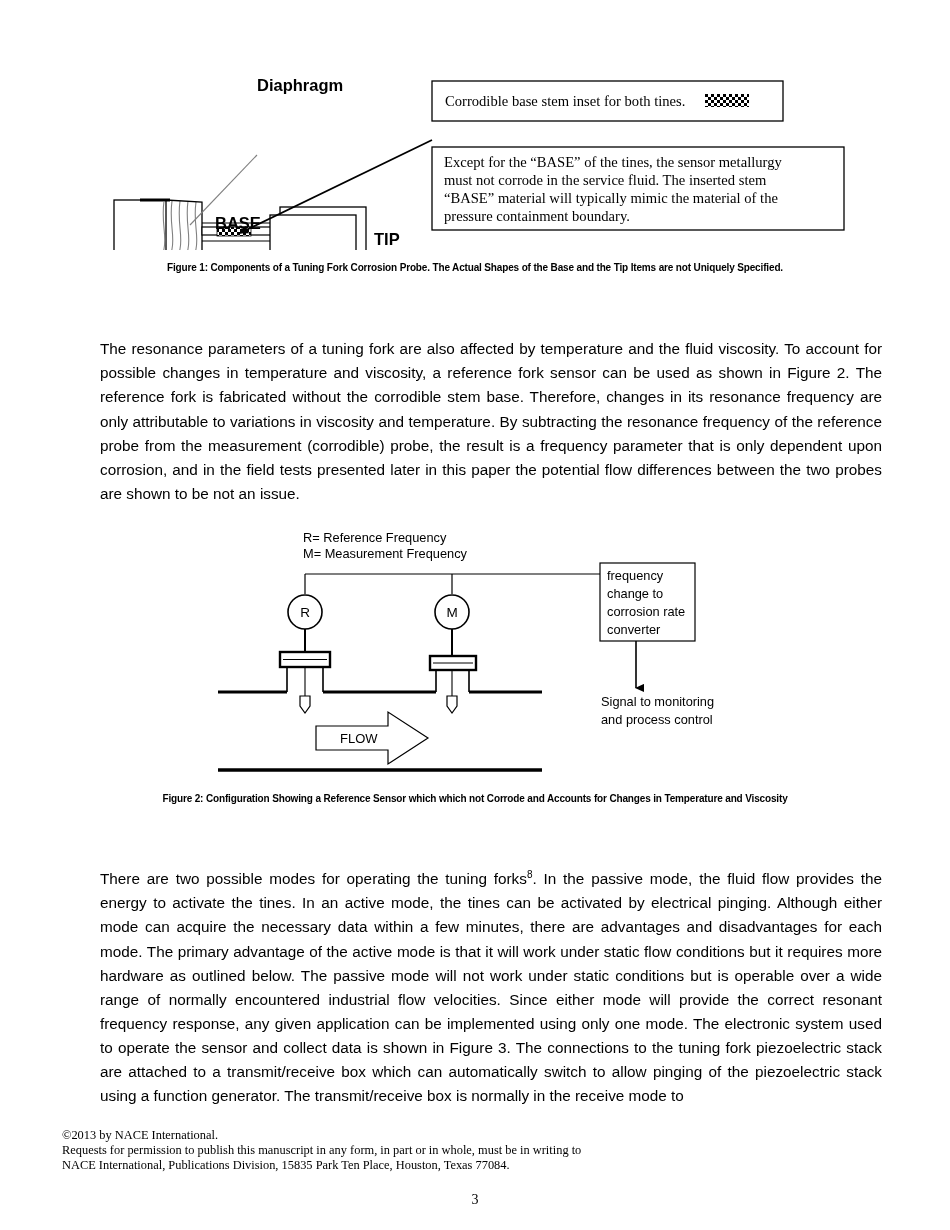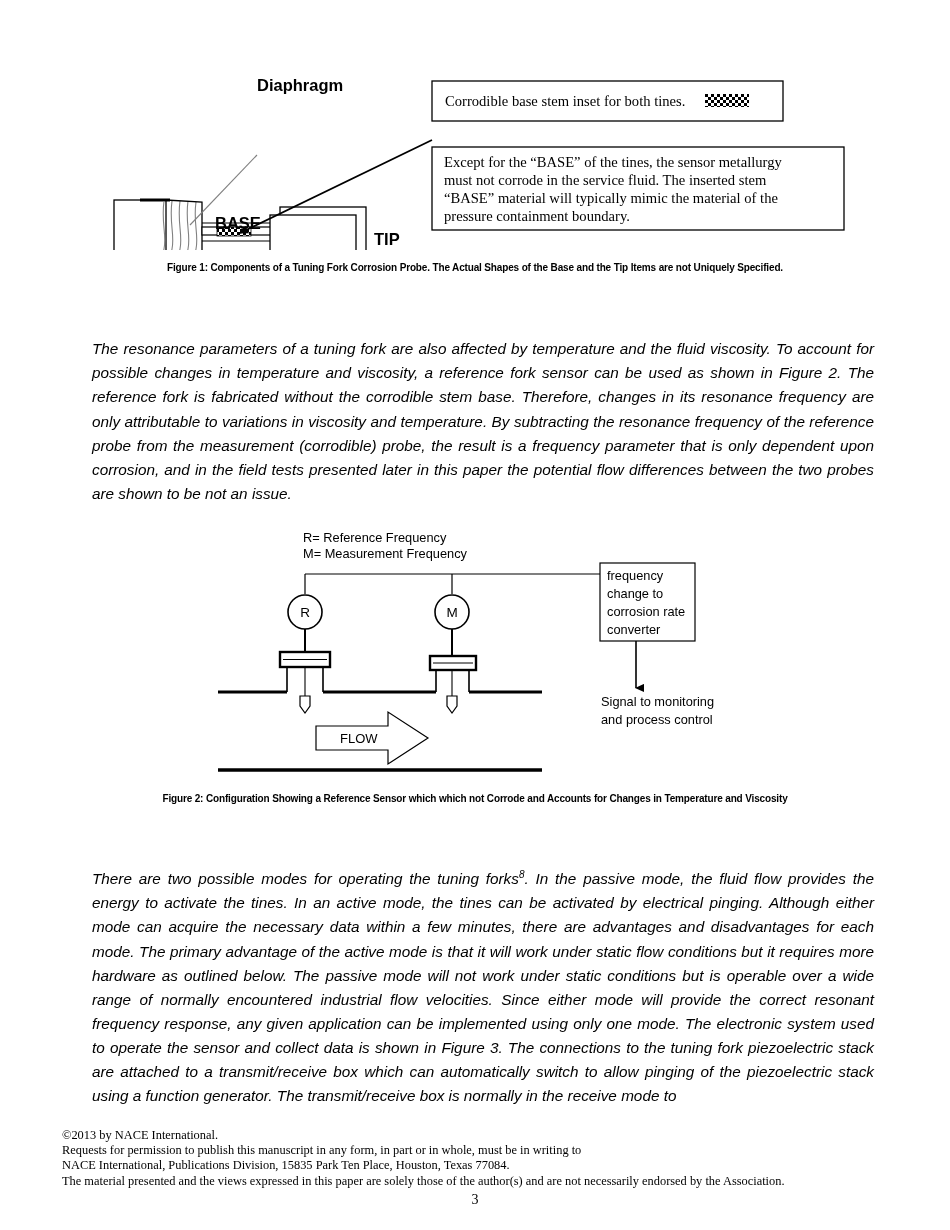--- a/index.html
+++ b/index.html
@@ -44,29 +44,28 @@
     line-height: 22px;
     letter-spacing: -0.15px;
     color: #000;
   }
   #fig1-caption { top: 257px; }
   #fig2-caption { top: 788px; }
 
   
   .body-par {
     position: absolute;
-    left: 92px;
+    left: 100px;
     width: 782px;
     font-family: "Liberation Sans", sans-serif;
     font-size: 15.3px;
     line-height: 24.1px;
     text-align: justify;
     text-justify: inter-word;
     color: #000;
-    font-style: italic;
   }
   #par1 { top: 322px; }
   #par2 { top: 852px; }
   .body-par sup {
     font-size: 10px;
     vertical-align: super;
     line-height: 0;
   }
 
   
@@ -261,18 +260,17 @@
   </div>
 
   <div id="fig2-caption" class="fig-caption">Figure 2: Configuration Showing a Reference Sensor which which not Corrode and Accounts for Changes in Temperature and Viscosity</div>
 
   <p id="par2" class="body-par"><span>There are two possible modes for operating the tuning forks</span><sup>8</sup><span>.  In the passive mode, the fluid flow provides the energy to activate the tines.  In an active mode, the tines can be activated by electrical pinging.  Although either mode can acquire the necessary data within a few minutes, there are advantages and disadvantages for each mode.  The primary advantage of the active mode is that it will work under static flow conditions but it requires more hardware as outlined below.  The passive mode will not work under static conditions but is operable over a wide range of normally encountered industrial flow velocities.  Since either mode will provide the correct resonant frequency response, any given application can be implemented using only one mode.  The electronic system used to operate the sensor and collect data is shown in Figure 3.  The connections to the tuning fork piezoelectric stack are attached to a transmit/receive box which can automatically switch to allow pinging of the piezoelectric stack using a function generator.  The transmit/receive box is normally in the receive mode to</span></p>
 
   <div id="footer">
     <div class="fl">©2013 by NACE International.</div>
     <div class="fl">Requests for permission to publish this manuscript in any form, in part or in whole, must be in writing to</div>
     <div class="fl">NACE International, Publications Division, 15835 Park Ten Place, Houston, Texas 77084.</div>
-    <div class="fl">The material presented and the views expressed in this paper are solely those of the author(s) and are not necessarily endorsed by the Association.</div>
   </div>
 
   <div id="page-number">3</div>
 
 </div>
 
 </body></html>

